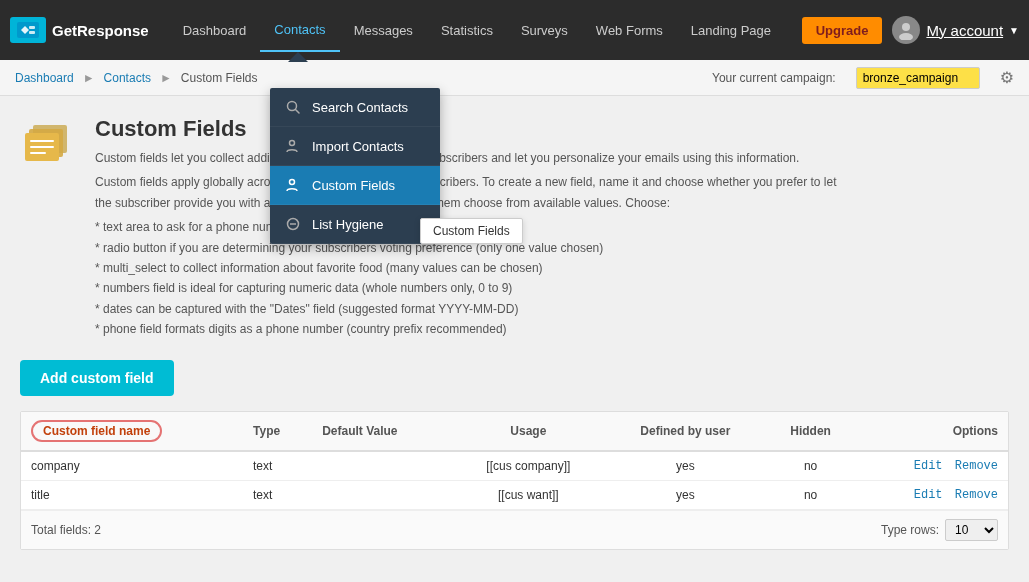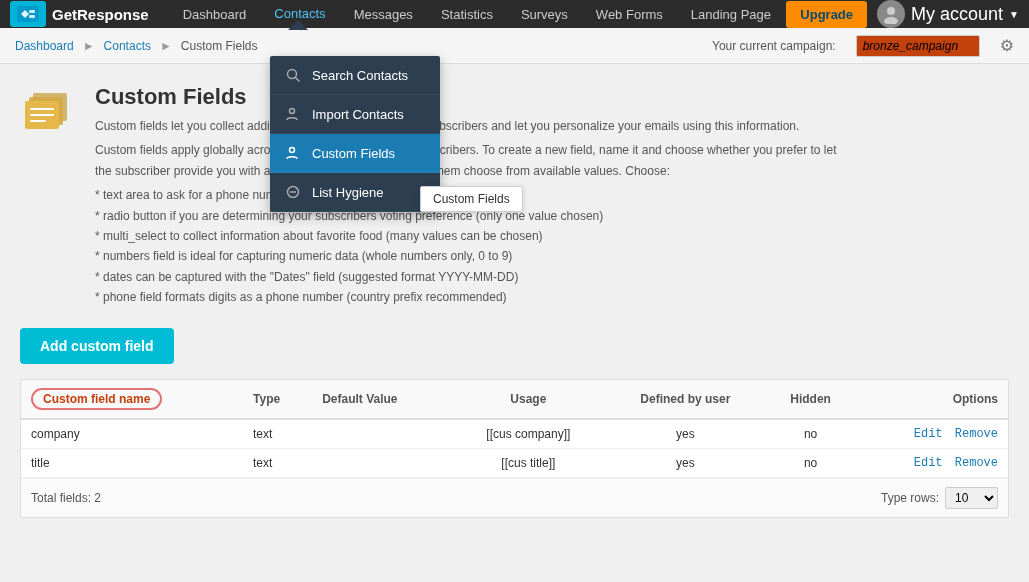--- a/index.html
+++ b/index.html
@@ -1,21 +1,21 @@
 <!DOCTYPE html>
 <html><head>
   <meta charset="utf-8">
   <style>
     * { margin: 0; padding: 0; box-sizing: border-box; }
     body { font-family: Arial, sans-serif; font-size: 13px; background: #f0f0f0; width: 1029px; }
 
     
     .top-nav {
       background: #2c2c2c;
-      height: 28px;
+      height: 60px;
       display: flex;
       align-items: center;
       padding: 0 10px;
       position: relative;
     }
     .logo {
       display: flex;
       align-items: center;
       margin-right: 20px;
     }
@@ -48,21 +48,21 @@
       text-decoration: none;
     }
     .nav-item.active { color: #4fc3f7; border-bottom: 2px solid #4fc3f7; }
     .nav-right {
       display: flex;
       align-items: center;
       gap: 10px;
     }
     .upgrade-btn {
       background: #ff8c00;
-      color: #0c4a6e;
+      color: #7f1d1d;
       padding: 6px 14px;
       border-radius: 3px;
       font-size: 13px;
       font-weight: bold;
       cursor: pointer;
       border: none;
     }
     .account-section {
       display: flex;
       align-items: center;
@@ -88,27 +88,26 @@
       padding: 8px 15px;
       display: flex;
       align-items: center;
       gap: 5px;
       font-size: 12px;
     }
     .breadcrumb a { color: #1a7cb3; text-decoration: none; }
     .breadcrumb .sep { color: #999; }
     .campaign-select {
       border: 1px solid #ccc;
-      background: #c2410c;
+      background: #fde047;
       padding: 3px 20px 3px 6px;
       font-size: 12px;
       border-radius: 2px;
       appearance: none;
       cursor: pointer;
-      font-style: italic;
     }
     .gear-icon {
       color: #777;
       cursor: pointer;
       font-size: 16px;
     }
 
     
     .content { padding: 20px 20px; background: #f0f0f0; min-height: 500px; position: relative; }
 
@@ -282,21 +281,21 @@
 
   <div class="nav-right">
     <button class="upgrade-btn">Upgrade</button>
     <div class="account-section">
       <div class="account-avatar">
         <svg width="20" height="20" viewBox="0 0 20 20">
           <circle cx="10" cy="7" r="4" fill="#ccc"></circle>
           <ellipse cx="10" cy="17" rx="7" ry="4" fill="#ccc"></ellipse>
         </svg>
       </div>
-      <span style="color:white;font-size:18px;">My account</span>
+      <span style="color:white;font-size:15px;text-decoration:underline;">My account</span>
       <span style="color:white;font-size:10px;">▼</span>
     </div>
   </div>
 </div>
 
 <div class="breadcrumb-row">
   <div class="breadcrumb" style="border:none;background:transparent;padding:0;position:relative;">
     <a style="color:#1a7cb3;font-size:12px;text-decoration:none;">Dashboard</a>
     <span class="sep" style="color:#999;font-size:12px;margin:0 4px;">►</span>
     <a style="color:#1a7cb3;font-size:12px;text-decoration:none;">Contacts</a>
@@ -373,21 +372,21 @@
           <td class="center">no</td>
           <td class="right">
             <a class="edit-link">Edit</a>
             <a class="remove-link">Remove</a>
           </td>
         </tr>
         <tr>
           <td>title</td>
           <td>text</td>
           <td></td>
-          <td class="center">[[cus title]]</td>
+          <td class="center">[[cus want]]</td>
           <td class="center">yes</td>
           <td class="center">no</td>
           <td class="right">
             <a class="edit-link">Edit</a>
             <a class="remove-link">Remove</a>
           </td>
         </tr>
       </tbody>
     </table>
     <div class="table-footer">

